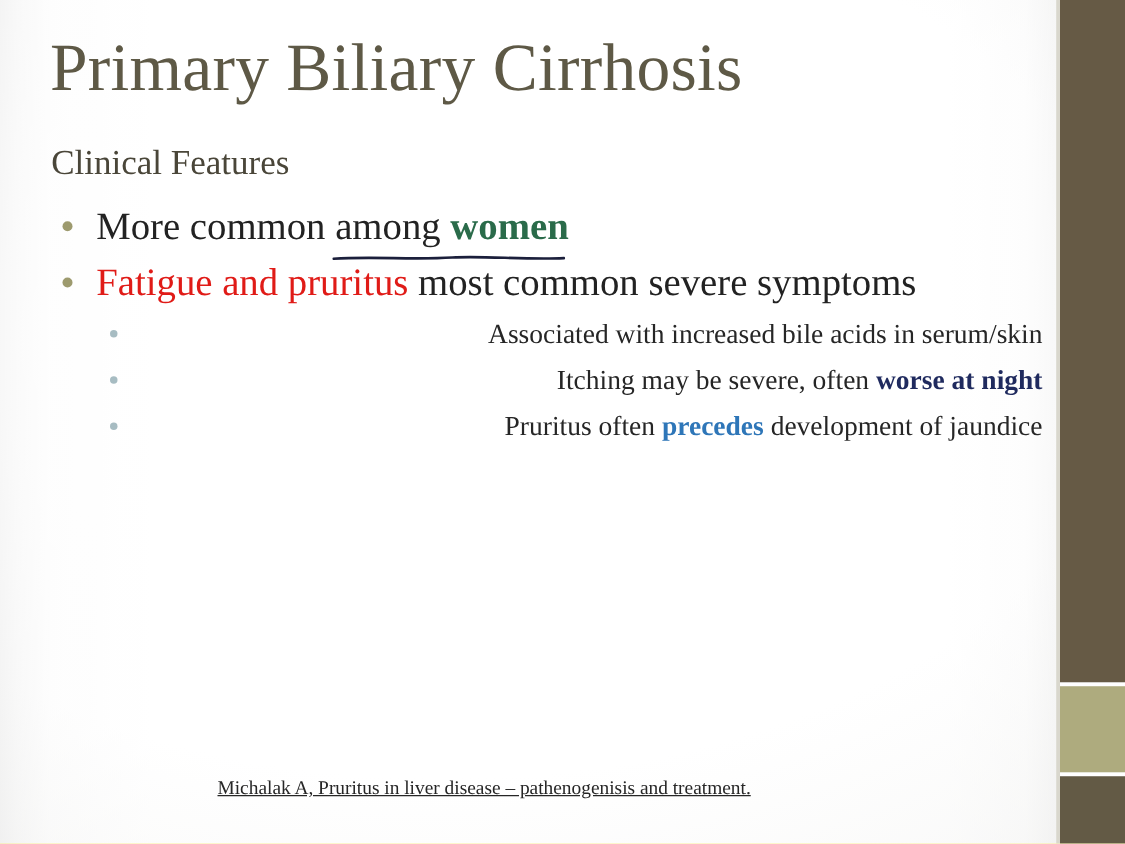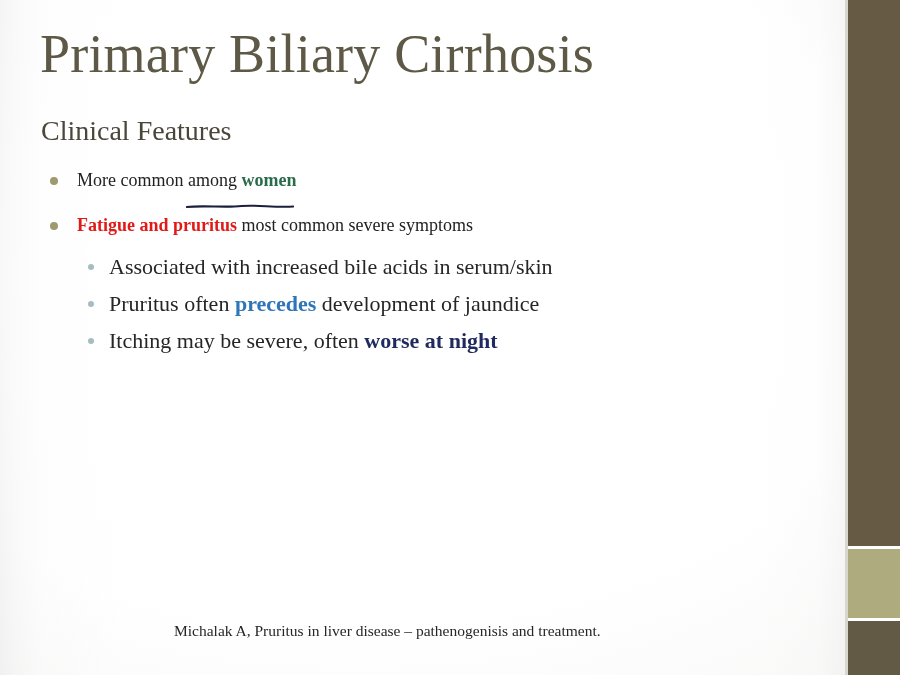--- a/index.html
+++ b/index.html
@@ -88,54 +88,55 @@
   
   .bullets {
     position: absolute;
     left: 44px;
     top: 158px;
     width: 790px;
   }
   .b1 {
     position: relative;
     padding-left: 33px;
-    font-size: 18px;
+    font-size: 31px;
     line-height: 45px;
     color: #222222;
     white-space: nowrap;
   }
   .b1 .dot {
     position: absolute;
     left: 6px;
     top: 19px;
     width: 8px;
     height: 8px;
     border-radius: 50%;
     background: #9d9a6e;
   }
   .b2 {
     position: relative;
     padding-left: 65px;
     font-size: 22px;
     line-height: 37px;
     color: #262626;
     white-space: nowrap;
+    text-align: right;
   }
   .b2 .dot {
     position: absolute;
     left: 44px;
     top: 16px;
     width: 6px;
     height: 6px;
     border-radius: 50%;
     background: #a7bcc2;
   }
 
   .em-green { color: #2a6b4a; font-weight: bold; }
-  .em-red   { color: #e01b17; font-weight: bold; }
+  .em-red   { color: #e01b17; font-weight: normal; }
   .em-blue  { color: #2e76b8; font-weight: bold; }
   .em-navy  { color: #1f2a5e; font-weight: bold; }
 
   
   .underline-wrap { position: relative; display: inline-block; }
   .underline-wrap .uline {
     position: absolute;
     left: -2px;
     bottom: -7px;
     width: 100%;
@@ -157,20 +158,21 @@
 
   
   .citation {
     position: absolute;
     left: 174px;
     top: 620px;
     font-size: 15.5px;
     line-height: 21px;
     color: #262626;
     white-space: nowrap;
+    text-decoration: underline;
   }
 </style>
 </head>
 <body>
 
 <div class="slide">
 
   <div class="slide-bg"></div>
   <div class="slide-bg-soft"></div>
 
@@ -200,26 +202,26 @@
       <span class="em-red">Fatigue and pruritus</span><span> most common severe symptoms</span>
     </div>
 
     <div class="b2">
       <span class="dot"></span>
       <span>Associated with increased bile acids in serum/skin</span>
     </div>
 
     <div class="b2">
       <span class="dot"></span>
+      <span>Itching may be severe, often </span><span class="em-navy">worse at night</span>
+    </div>
+
+    <div class="b2">
+      <span class="dot"></span>
       <span>Pruritus often </span><span class="em-blue">precedes</span><span> development of jaundice</span>
-    </div>
-
-    <div class="b2">
-      <span class="dot"></span>
-      <span>Itching may be severe, often </span><span class="em-navy">worse at night</span>
     </div>
 
   </div>
 
 
   <div class="citation">
     <div>Michalak A, Pruritus in liver disease – pathenogenisis and treatment.</div>
   </div>
 
 </div>

